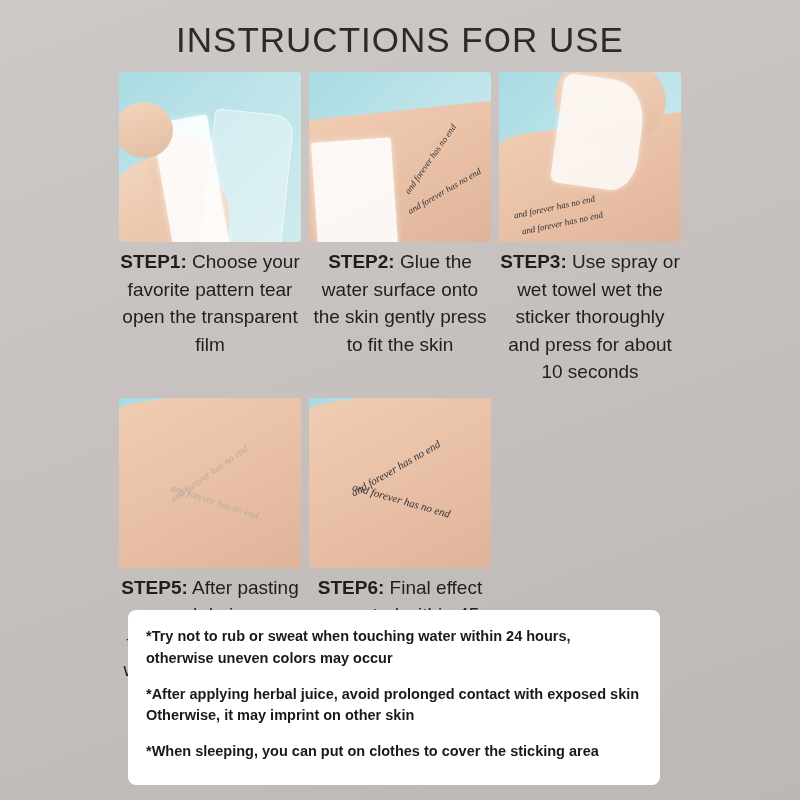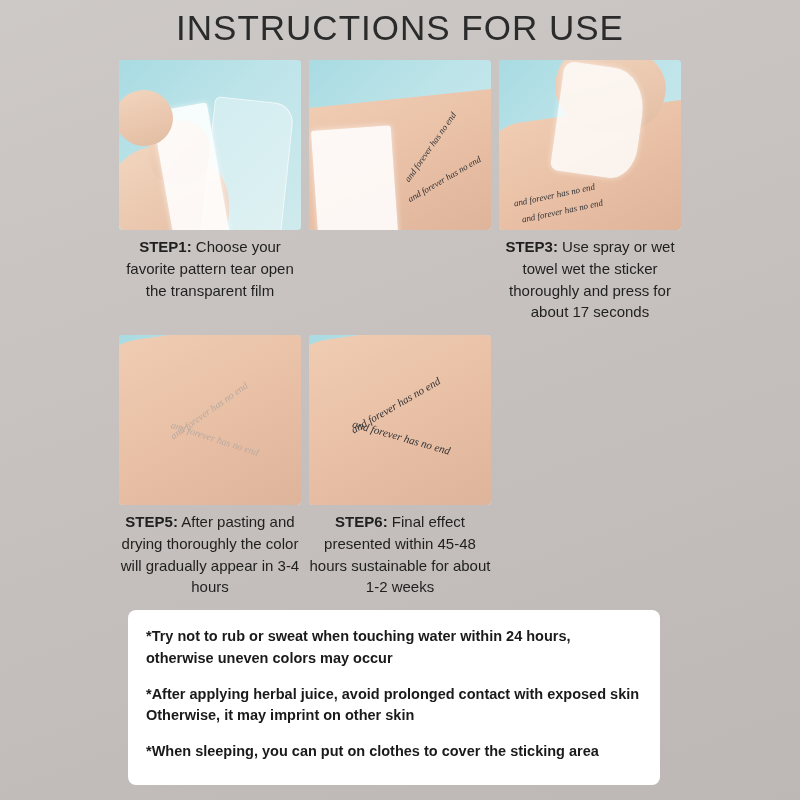--- a/index.html
+++ b/index.html
@@ -19,21 +19,21 @@
     height: 800px;
     background: linear-gradient(160deg, #cdc9c6 0%, #c7c2bf 40%, #bdb8b5 100%);
     box-sizing: border-box;
   }
   .title {
     text-align: center;
     font-size: 35px;
     letter-spacing: 1px;
     color: #2b2b2b;
     font-weight: 500;
-    padding-top: 8px;
+    padding-top: 20px;
     font-family: "Liberation Sans", sans-serif;
   }
   .grid {
     margin: 12px auto 0 auto;
     width: 570px;
     display: flex;
     flex-wrap: wrap;
     gap: 0px;
   }
   .cell {
@@ -46,21 +46,21 @@
   }
   .photo {
     width: 182px;
     height: 170px;
     border-radius: 4px;
     overflow: hidden;
     position: relative;
     background: #bfe2e6;
   }
   .caption {
-    font-size: 15px;
+    font-size: 19px;
     line-height: 1.45;
     color: #1f1f1f;
     text-align: center;
     padding: 6px 2px 2px 2px;
     width: 182px;
   }
   .caption b {
     font-weight: bold;
   }
   .notes {
@@ -148,33 +148,36 @@
     <div class="cell">
       <div class="photo">
         <div class="bg-teal"></div>
         <div class="skin" style="left:-20px; top:38px; width:240px; height:150px; border-radius:30px 10px 40px 20px; transform:rotate(-6deg);"></div>
         <div class="film" style="left:6px; top:68px; width:80px; height:122px; transform:rotate(-4deg); border-radius:3px;"></div>
         <div class="ring" style="left:74px; top:52px;">
           <span class="tattoo-word tattoo-dark" style="left:6px; top:30px; transform:rotate(-55deg);">and forever has no end</span>
           <span class="tattoo-word tattoo-dark" style="left:20px; top:62px; transform:rotate(-30deg);">and forever has no end</span>
         </div>
       </div>
+      <div class="caption">
+        <b>STEP2:</b><span> Glue the water surface onto the skin gently press to fit the skin</span>
+      </div>
     </div>
 
     <div class="cell">
       <div class="photo">
         <div class="bg-teal"></div>
         <div class="skin" style="left:-10px; top:52px; width:220px; height:140px; border-radius:40px 20px 30px 20px; transform:rotate(-8deg);"></div>
         <div class="skin-soft" style="left:56px; top:-16px; width:110px; height:90px; border-radius:50% 45% 55% 50%; transform:rotate(14deg);"></div>
         <div class="film" style="left:58px; top:6px; width:84px; height:110px; border-radius:10px 40% 30% 8px; transform:rotate(8deg); opacity:.92;"></div>
         <span class="tattoo-word tattoo-dark" style="left:14px; top:130px; transform:rotate(-12deg);">and forever has no end</span>
         <span class="tattoo-word tattoo-dark" style="left:22px; top:146px; transform:rotate(-12deg);">and forever has no end</span>
       </div>
       <div class="caption">
-        <b>STEP3:</b><span> Use spray or wet towel wet the sticker thoroughly and press for about 17 seconds</span>
+        <b>STEP3:</b><span> Use spray or wet towel wet the sticker thoroughly and press for about 10 seconds</span>
       </div>
     </div>
 
 
     <div class="cell" style="margin-top:10px;">
       <div class="photo">
         <div class="bg-teal"></div>
         <div class="skin" style="left:-20px; top:-6px; width:240px; height:200px; border-radius:50px 10px 40px 20px; transform:rotate(-8deg);"></div>
         <div class="ring" style="left:40px; top:42px; width:120px; height:86px;">
           <span class="tattoo-word tattoo-light" style="left:4px; top:28px; transform:rotate(-35deg); font-size:10px;">and forever has no end</span>

